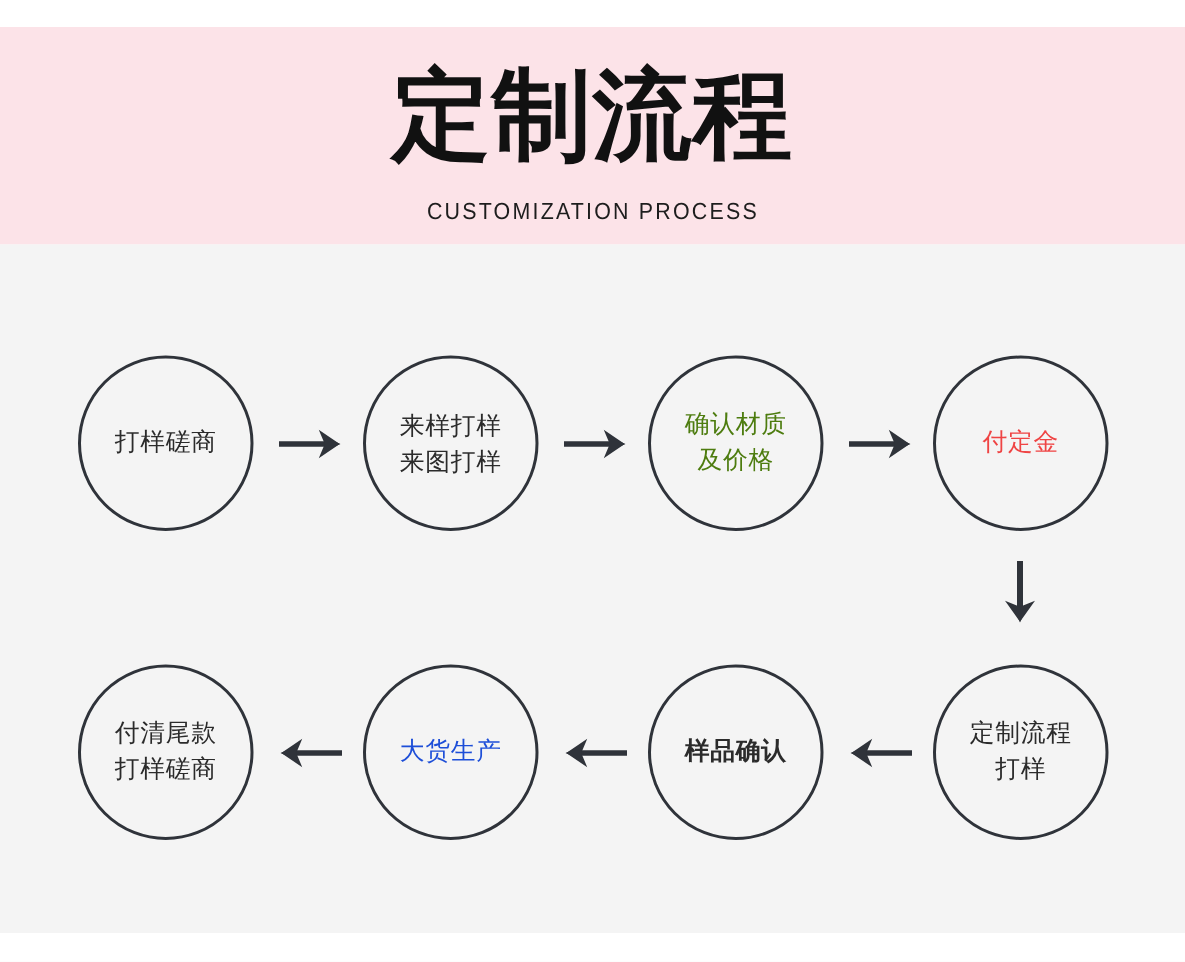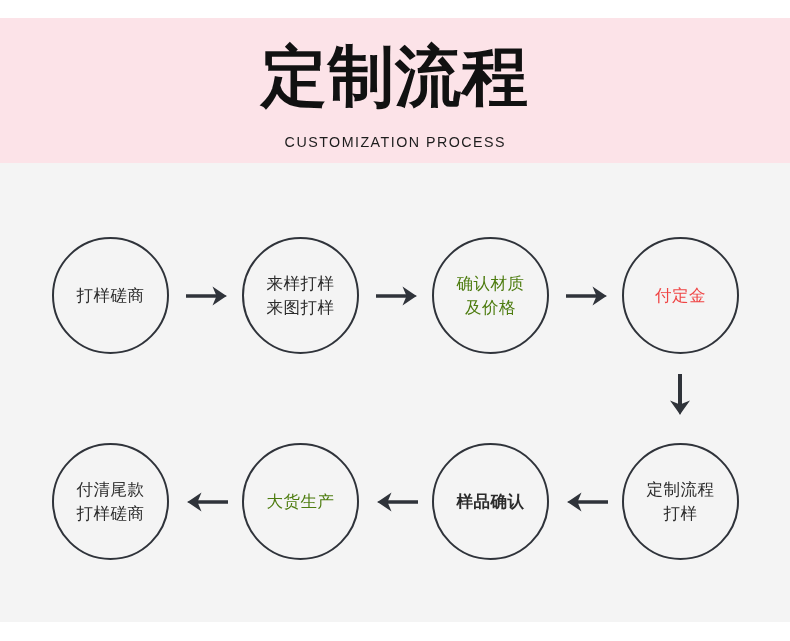--- a/index.html
+++ b/index.html
@@ -141,21 +141,21 @@
         <svg width="42" height="30" viewBox="0 0 42 30">
           <path d="M0 13.2 H30 V10.4 L41 15 L30 19.6 V16.8 H0 Z" fill="#2f333a"></path>
           <path d="M26.5 5.5 L40.5 15 L26.5 24.5 L30.5 15 Z" fill="#2f333a"></path>
         </svg>
       </div>
       <div class="node" style="left: 52px; top: 443px; border-color: rgb(47, 51, 58);">
         <div class="node-label" style="color: rgb(43, 43, 43);">付清尾款
 打样磋商</div>
       </div>
       <div class="node" style="left: 242px; top: 443px; border-color: rgb(47, 51, 58);">
-        <div class="node-label" style="color: #4d7c0f;">大货生产</div>
+        <div class="node-label" style="color: #1d4ed8;">大货生产</div>
       </div>
       <div class="node" style="left: 432px; top: 443px; border-color: rgb(47, 51, 58); font-weight: bold;">
         <div class="node-label" style="color: rgb(43, 43, 43);">样品确认</div>
       </div>
       <div class="node" style="left: 622px; top: 443px; border-color: rgb(47, 51, 58);">
         <div class="node-label" style="color: rgb(43, 43, 43);">定制流程
 打样</div>
       </div>
       <div class="arrow-h" style="left: 186px; top: 487px;">
         <svg width="42" height="30" viewBox="0 0 42 30">

